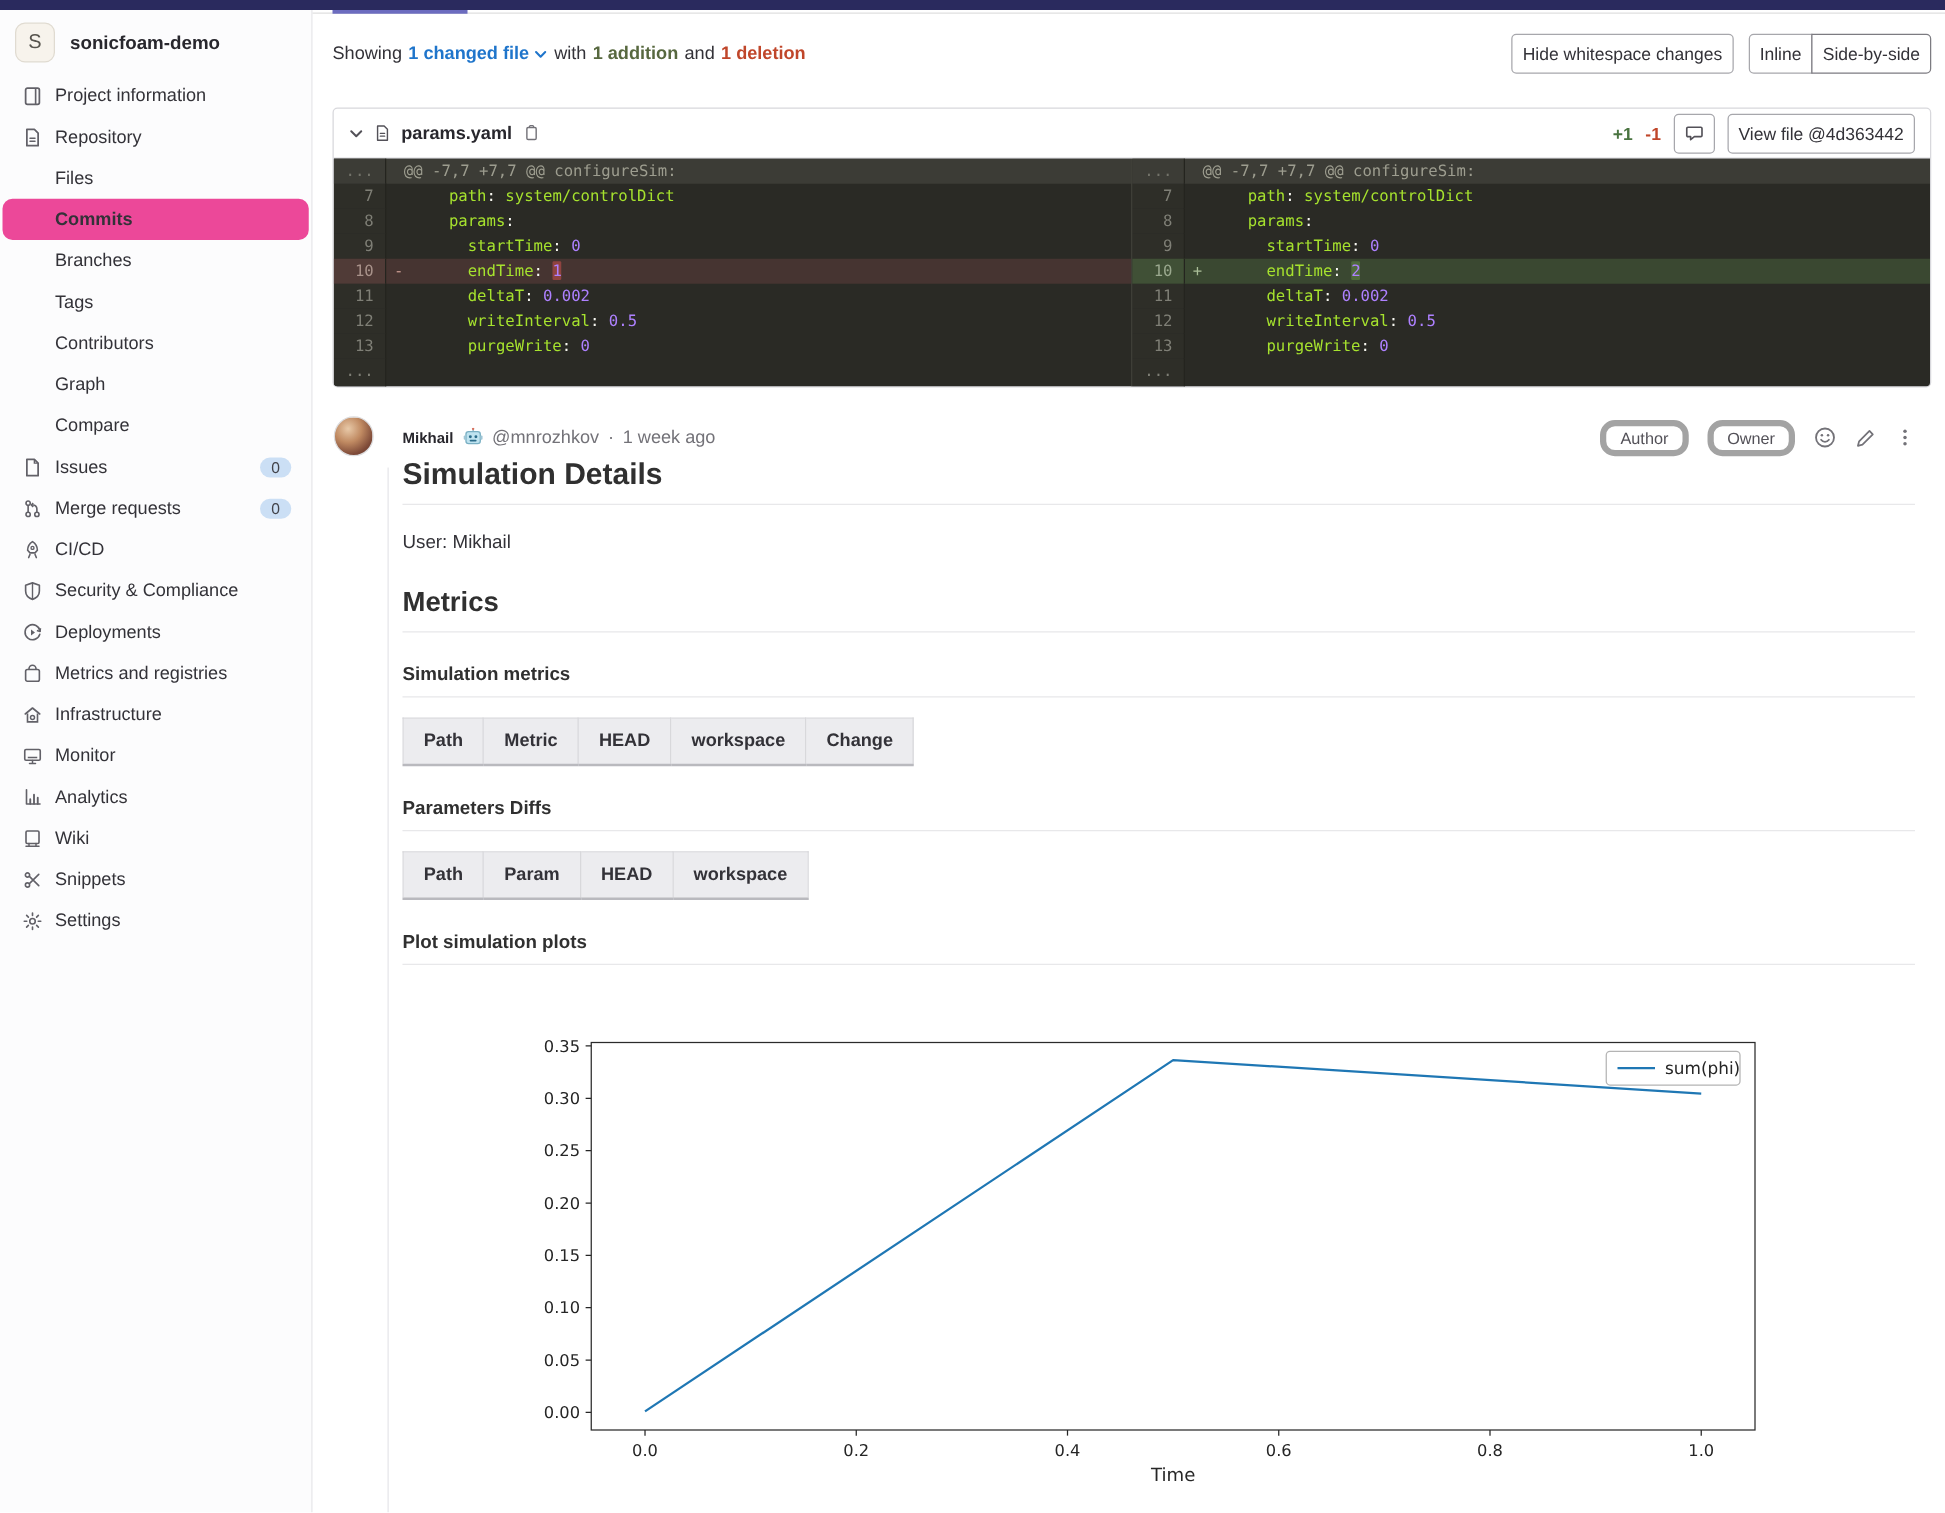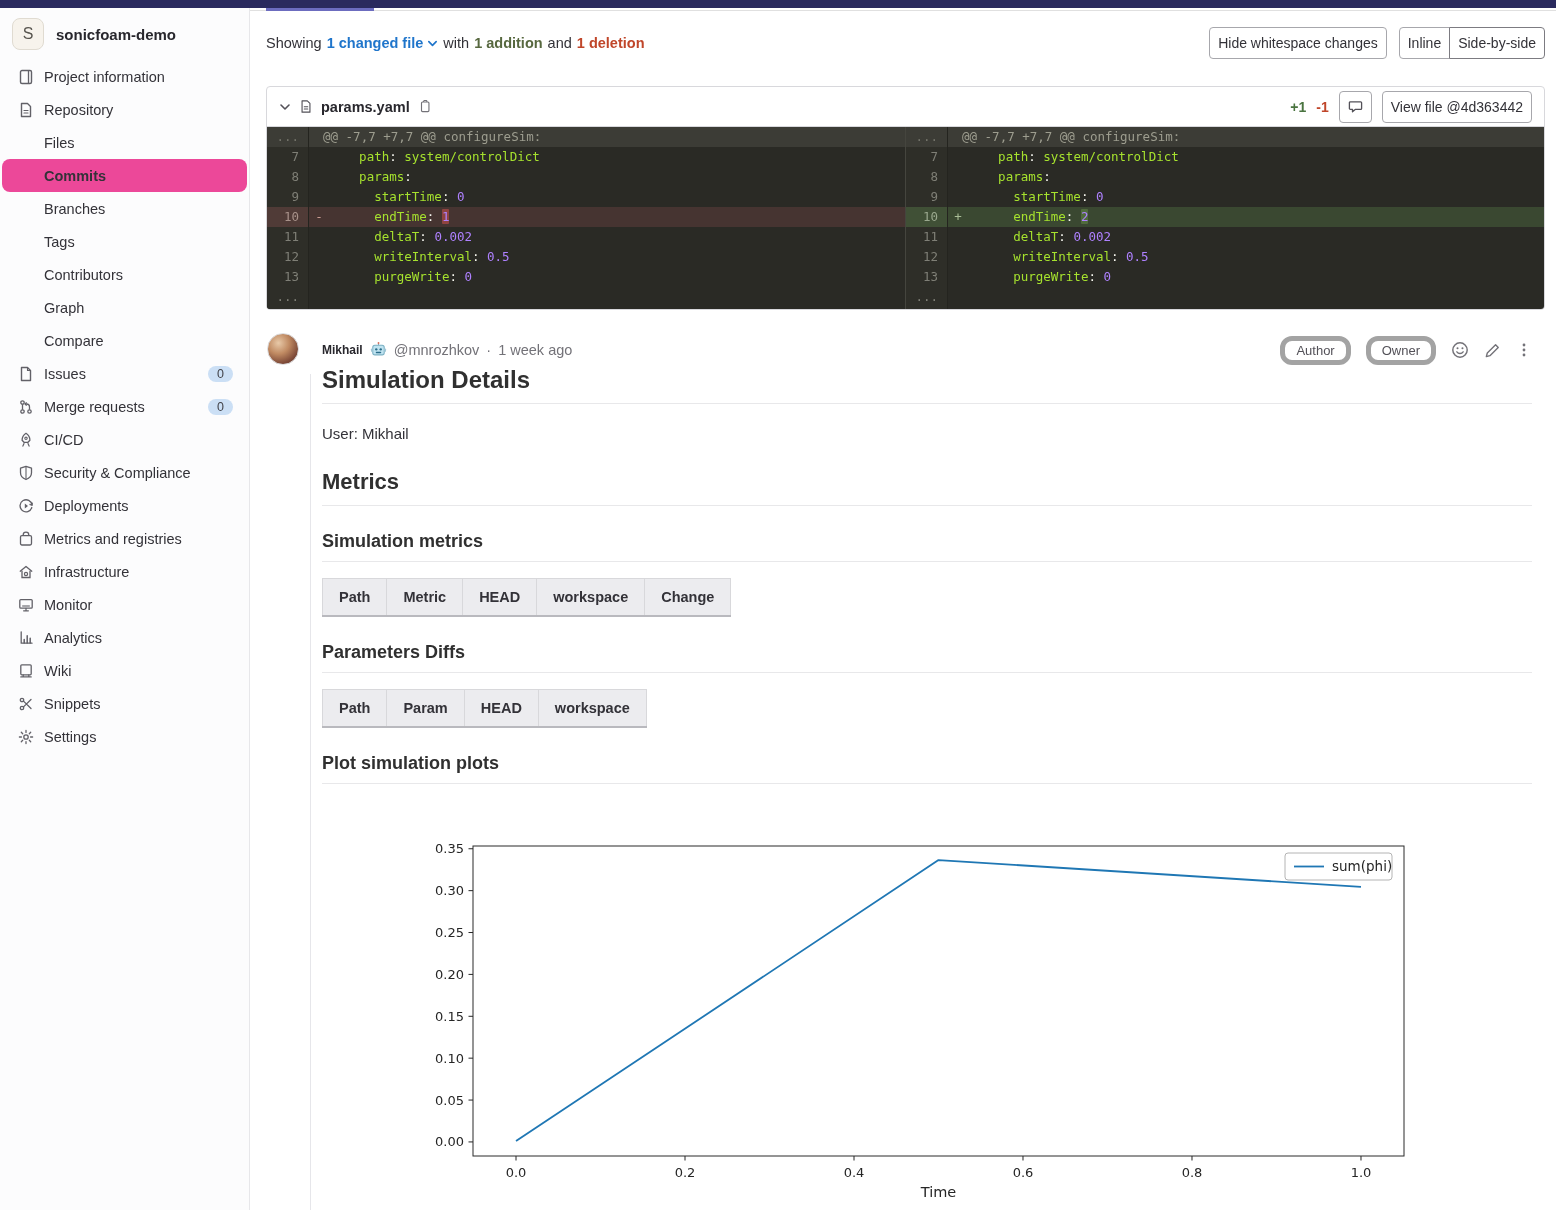--- a/index.html
+++ b/index.html
@@ -91,21 +91,21 @@
   .note-meta{color:#737278;font-size:14.5px;cursor:pointer}
   .note-sep{color:#737278;font-size:14.5px}
   .note-actions{margin-left:auto;display:flex;align-items:center;gap:15px}
   .pill{border:5px solid #a3a3a3;border-radius:12px;padding:2px 11px;font-size:13px;color:#535158;background:#fff}
   .act-ic{display:inline-flex;color:#737278;cursor:pointer}
 
   .note-body{position:absolute;left:72px;top:366px;width:1210px}
   .note-title{font-size:24px;font-weight:bold;color:#303030;margin:0;padding-bottom:9px;border-bottom:1px solid #e8e8ea}
   .user-line{font-size:15px;margin:21px 0 0;color:#333238}
   .h2x{font-size:22px;font-weight:bold;color:#303030;margin:27px 0 0;padding-bottom:10px;border-bottom:1px solid #e8e8ea}
-  .h3x{font-size:18px;font-weight:bold;color:#303030;margin:25px 0 0;padding-bottom:9px;border-bottom:1px solid #e8e8ea}
+  .h3x{font-size:15px;font-weight:bold;color:#303030;margin:25px 0 0;padding-bottom:9px;border-bottom:1px solid #e8e8ea}
   table.md{border-collapse:collapse;margin-top:16px}
   table.md th{border:1px solid #d8d8db;border-bottom:2px solid #b9b9be;background:#ececef;
               padding:10px 16px;font-size:14.5px;color:#333238;font-weight:bold;text-align:center}
   .chart-wrap{margin:58px 0 0 85px;width:1005px;height:362px}
 </style>
 </head>
 <body>
 
 <div class="topbar"></div>
 

